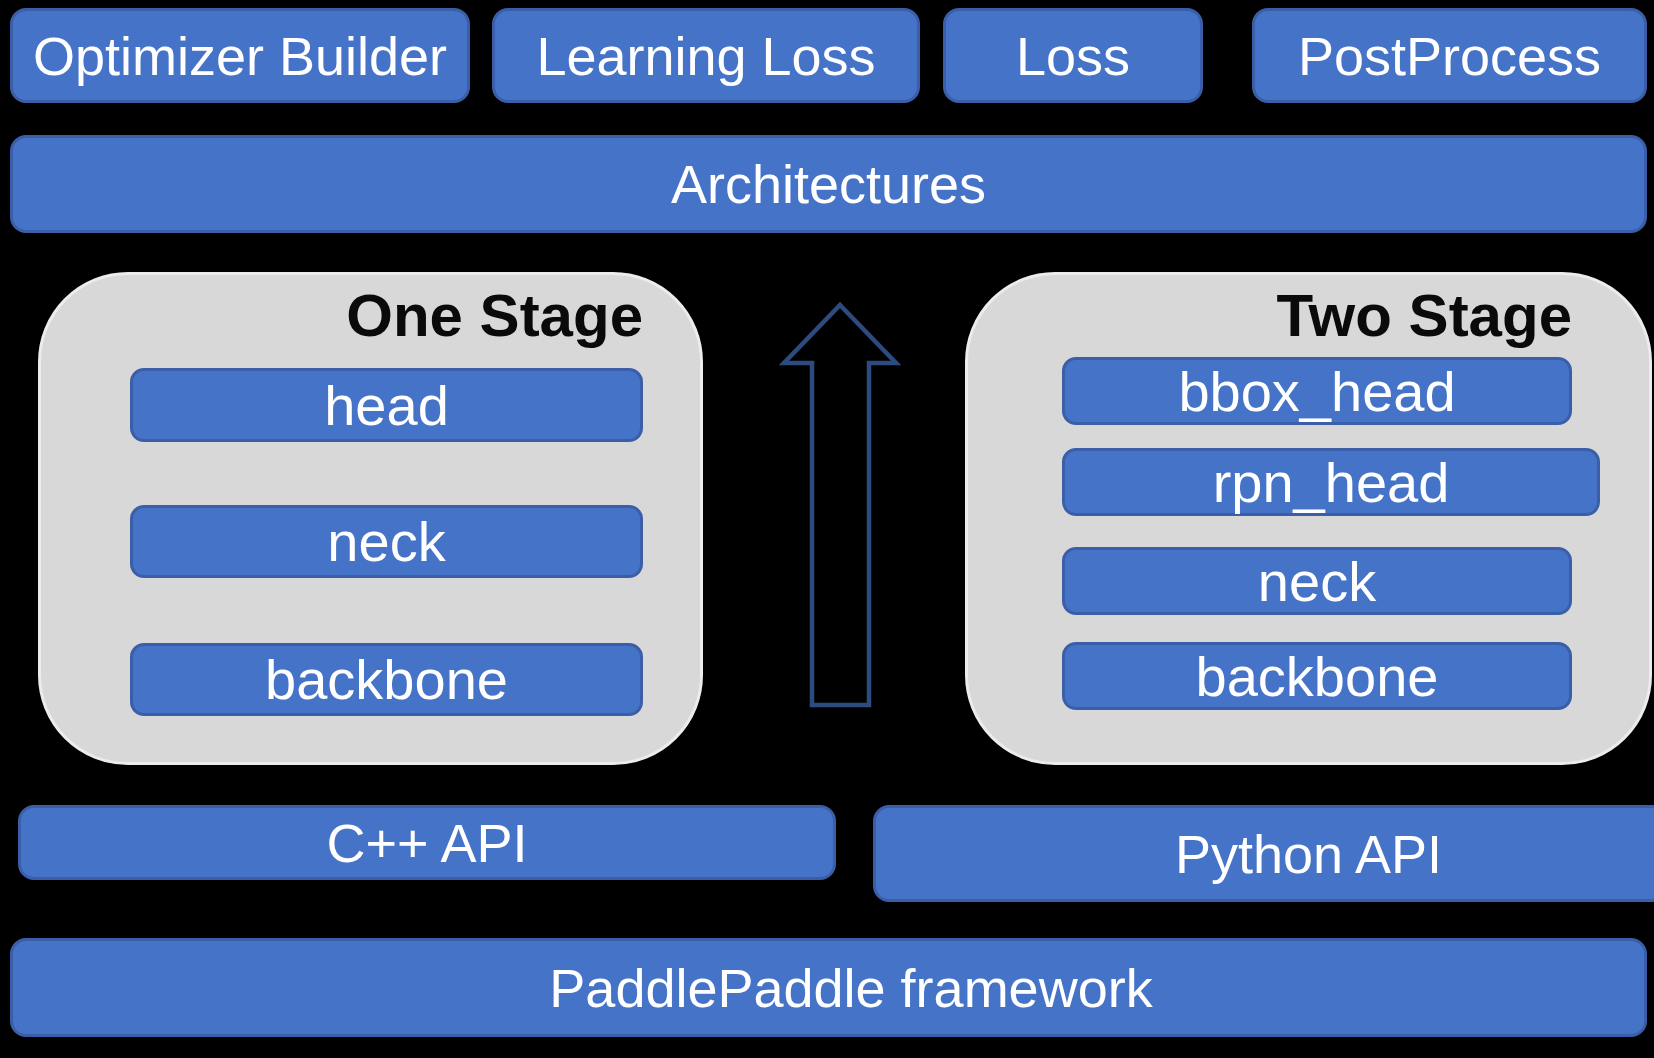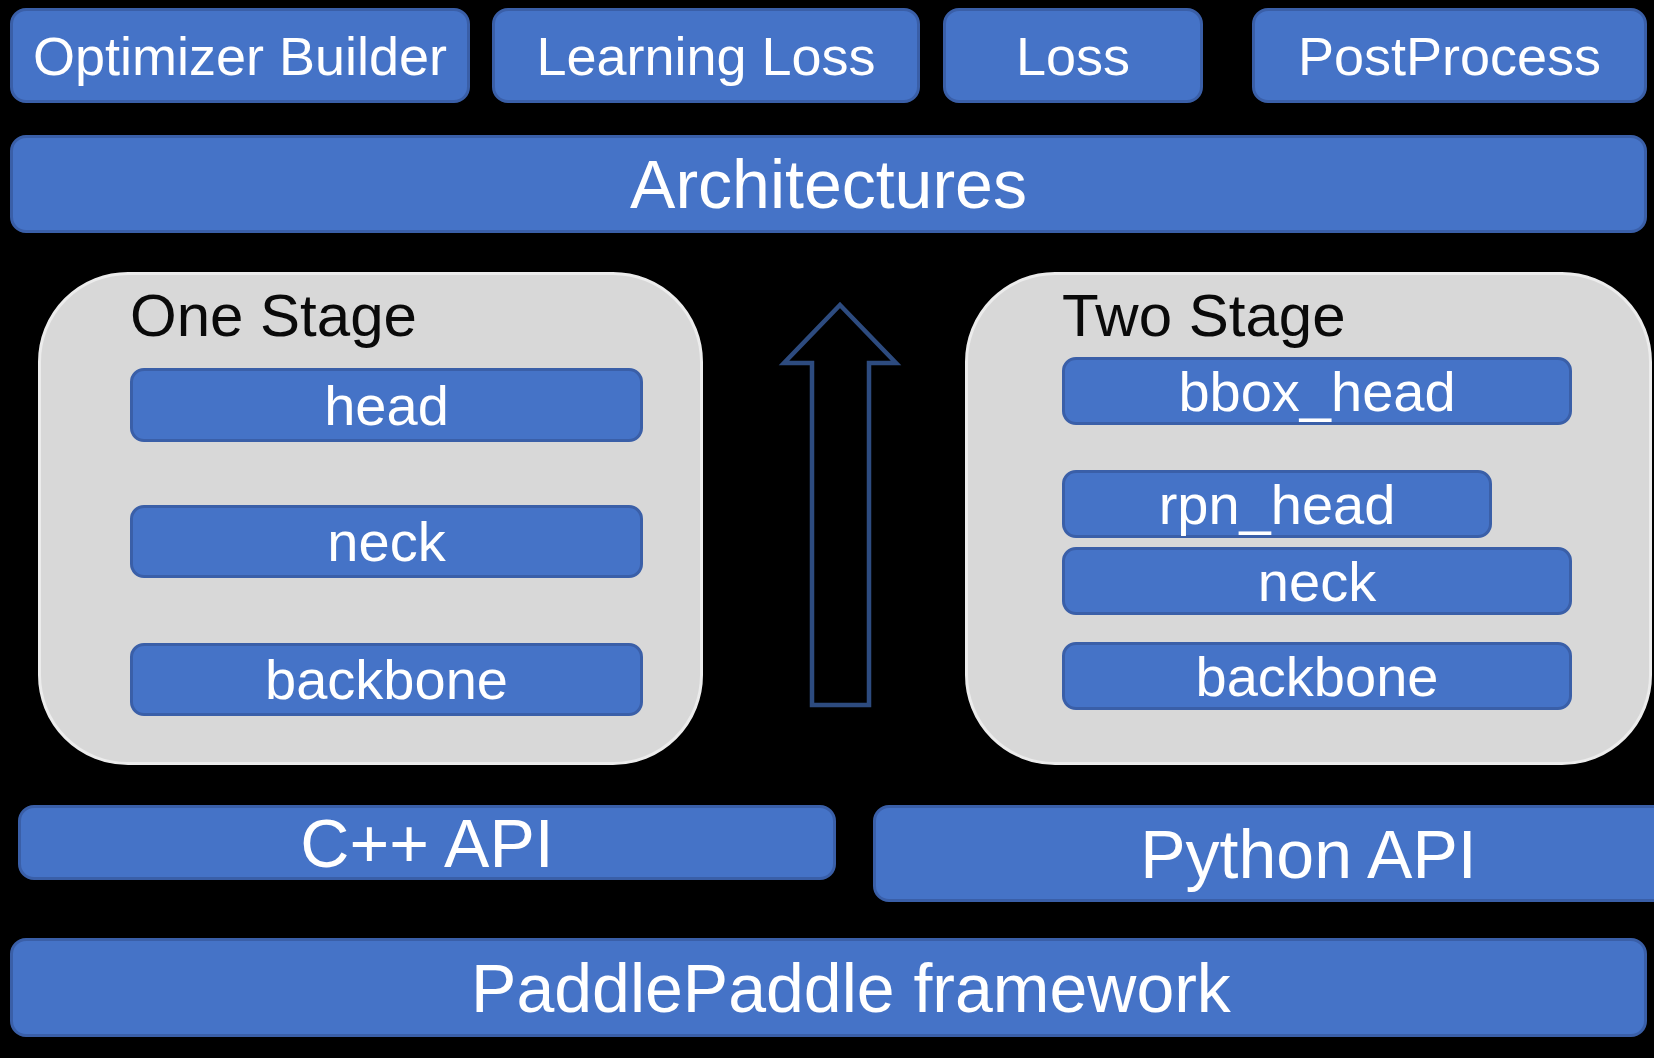--- a/index.html
+++ b/index.html
@@ -24,62 +24,62 @@
     align-items: center;
     justify-content: center;
     white-space: nowrap;
   }
   .top-box {
     border-radius: 16px;
     font-size: 54px;
   }
   .wide-bar {
     border-radius: 16px;
-    font-size: 68px;
+    font-size: 54px;
   }
   .layer-bar {
     border-radius: 14px;
     font-size: 56px;
     border-width: 3px;
   }
   .panel {
     position: absolute;
     box-sizing: border-box;
     background: var(--panel-fill, #D8D8D8);
     border: 3px solid var(--panel-border, #ECECEC);
     border-radius: 90px;
   }
   .panel-title {
     position: absolute;
     color: var(--title-text, #0A0A0A);
     font-size: 60px;
-    font-weight: 400;
+    font-weight: 700;
     line-height: 1;
-    text-align: left;
+    text-align: right;
     white-space: nowrap;
   }
   
   #b-optimizer  { left: 10px;   top: 8px; width: 460px; height: 95px; }
   #b-lr         { left: 492px;  top: 8px; width: 428px; height: 95px; }
   #b-loss       { left: 943px;  top: 8px; width: 260px; height: 95px; }
   #b-post       { left: 1252px; top: 8px; width: 395px; height: 95px; }
   
   #b-arch       { left: 10px; top: 135px; width: 1637px; height: 98px; }
   
   #panel-one    { left: 38px;  top: 272px; width: 665px; height: 493px; }
   #panel-two    { left: 965px; top: 272px; width: 687px; height: 493px; }
   #title-one    { left: 130px;  top: 286px; width: 513px; }
   #title-two    { left: 1062px; top: 286px; width: 510px; }
   
   #l-head      { left: 130px; top: 368px; width: 513px; height: 74px; }
   #l-neck      { left: 130px; top: 505px; width: 513px; height: 73px; }
   #l-backbone  { left: 130px; top: 643px; width: 513px; height: 73px; }
   
   #r-bbox      { left: 1062px; top: 357px; width: 510px; height: 68px; }
-  #r-rpn       { left: 1062px; top: 470px; width: 430px; height: 68px; }
+  #r-rpn       { left: 1062px; top: 448px; width: 538px; height: 68px; }
   #r-neck      { left: 1062px; top: 547px; width: 510px; height: 68px; }
   #r-backbone  { left: 1062px; top: 642px; width: 510px; height: 68px; }
   
   #up-arrow {
     position: absolute;
     left: 778px;
     top: 298px;
     width: 125px;
     height: 412px;
   }

